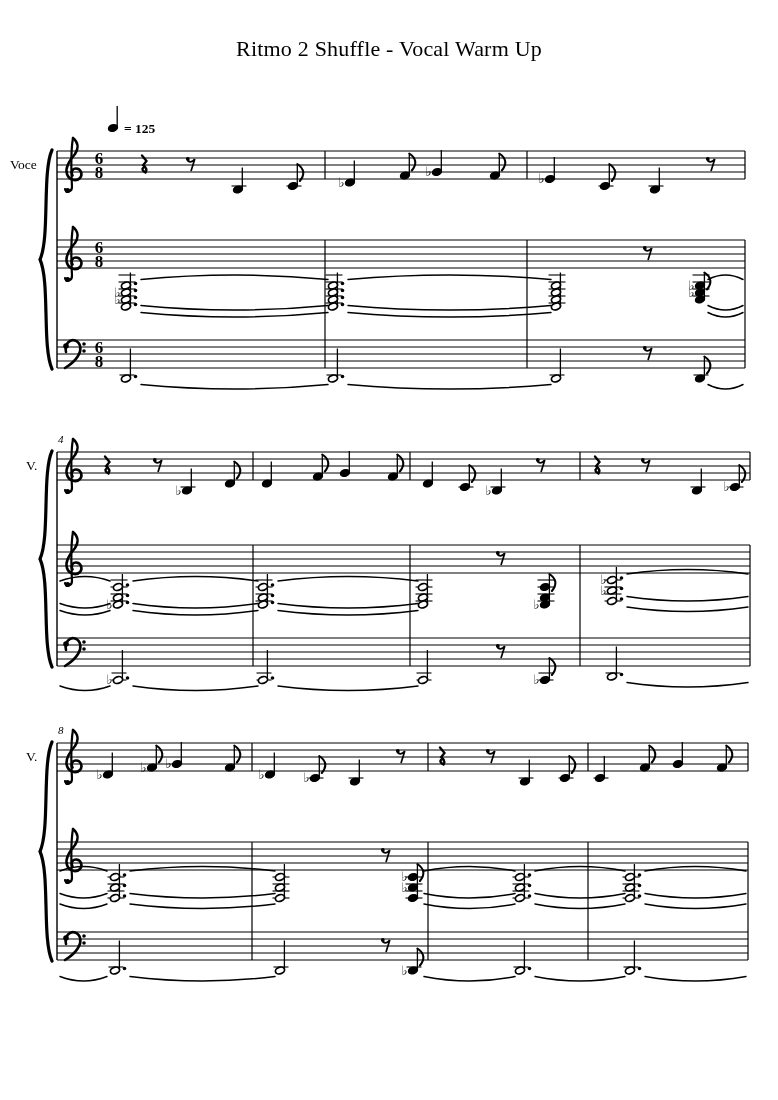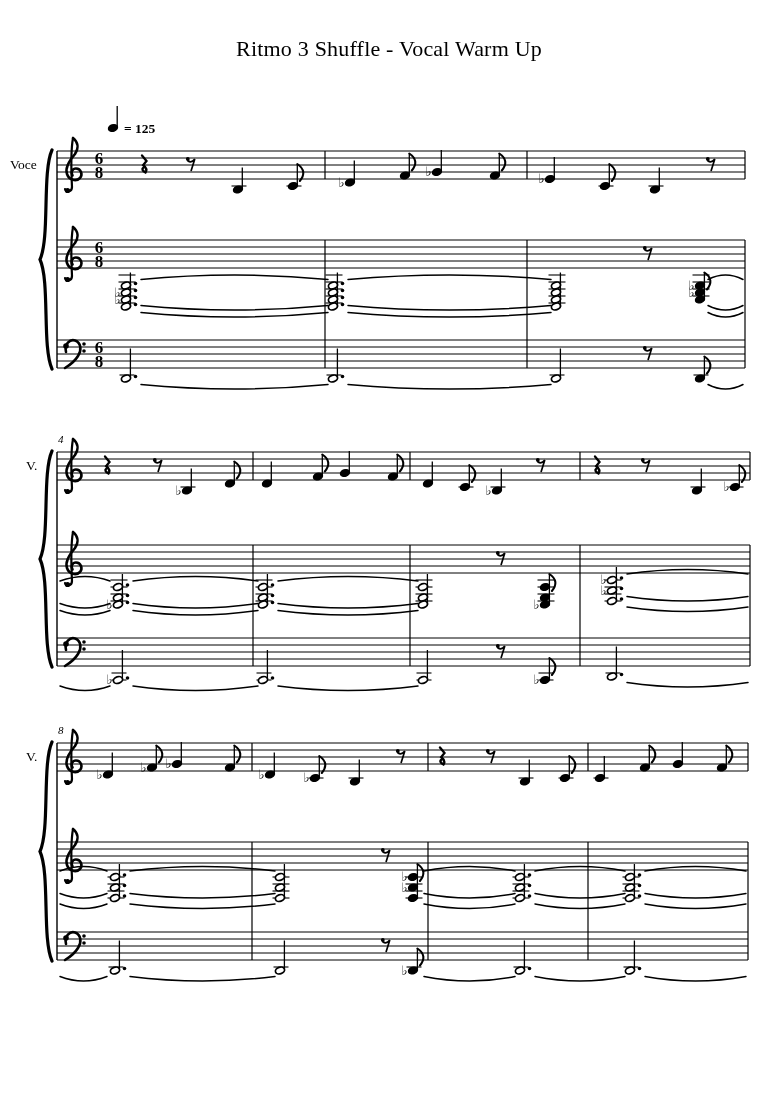--- a/index.html
+++ b/index.html
@@ -6,21 +6,21 @@
   .page{position:relative;width:778px;height:1100px;background:#fff;overflow:hidden;
         font-family:"Liberation Serif","DejaVu Serif",serif;}
   .title{position:absolute;top:36px;left:0;width:778px;text-align:center;
          font-size:22px;color:#000;letter-spacing:.2px;}
   svg{position:absolute;left:0;top:0;}
 </style>
 </head>
 <body>
 
 <div class="page">
-  <div class="title">Ritmo 3 Shuffle - Vocal Warm Up</div>
+  <div class="title">Ritmo 2 Shuffle - Vocal Warm Up</div>
   <svg id="score" width="778" height="1100" viewBox="0 0 778 1100">
       <g>
         <g>
           <line x1="57" y1="151" x2="745" y2="151" stroke="#000" stroke-width="1"></line>
           <line x1="57" y1="158" x2="745" y2="158" stroke="#000" stroke-width="1"></line>
           <line x1="57" y1="165" x2="745" y2="165" stroke="#000" stroke-width="1"></line>
           <line x1="57" y1="172" x2="745" y2="172" stroke="#000" stroke-width="1"></line>
           <line x1="57" y1="179" x2="745" y2="179" stroke="#000" stroke-width="1"></line>
         </g>
         <g>

